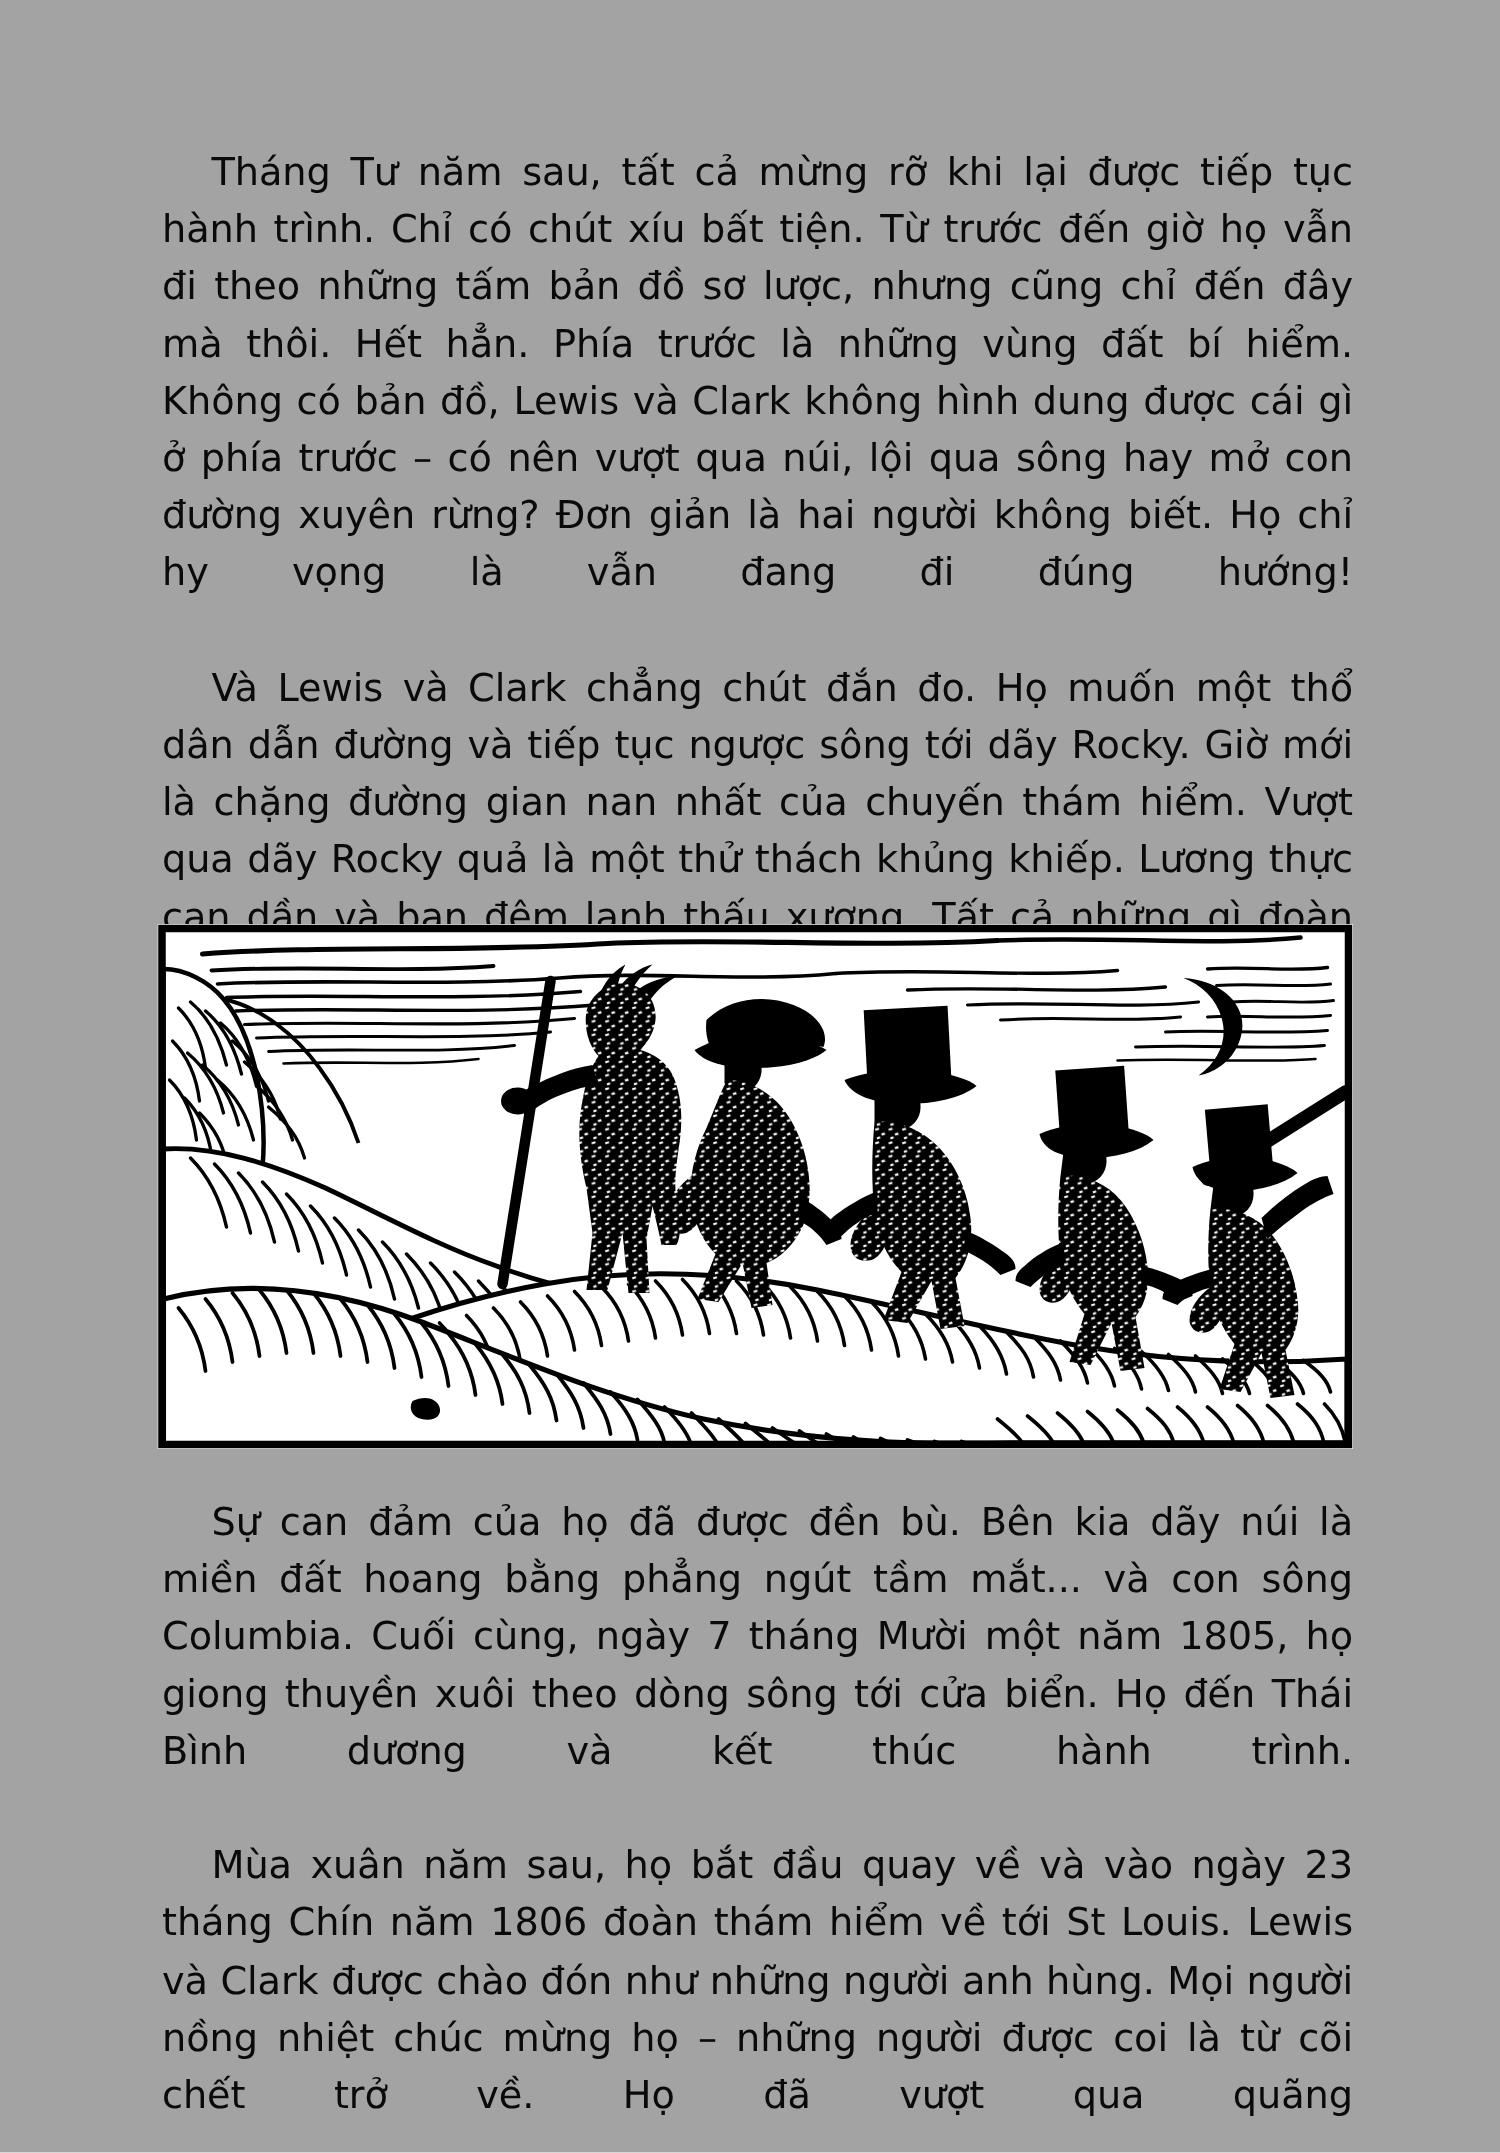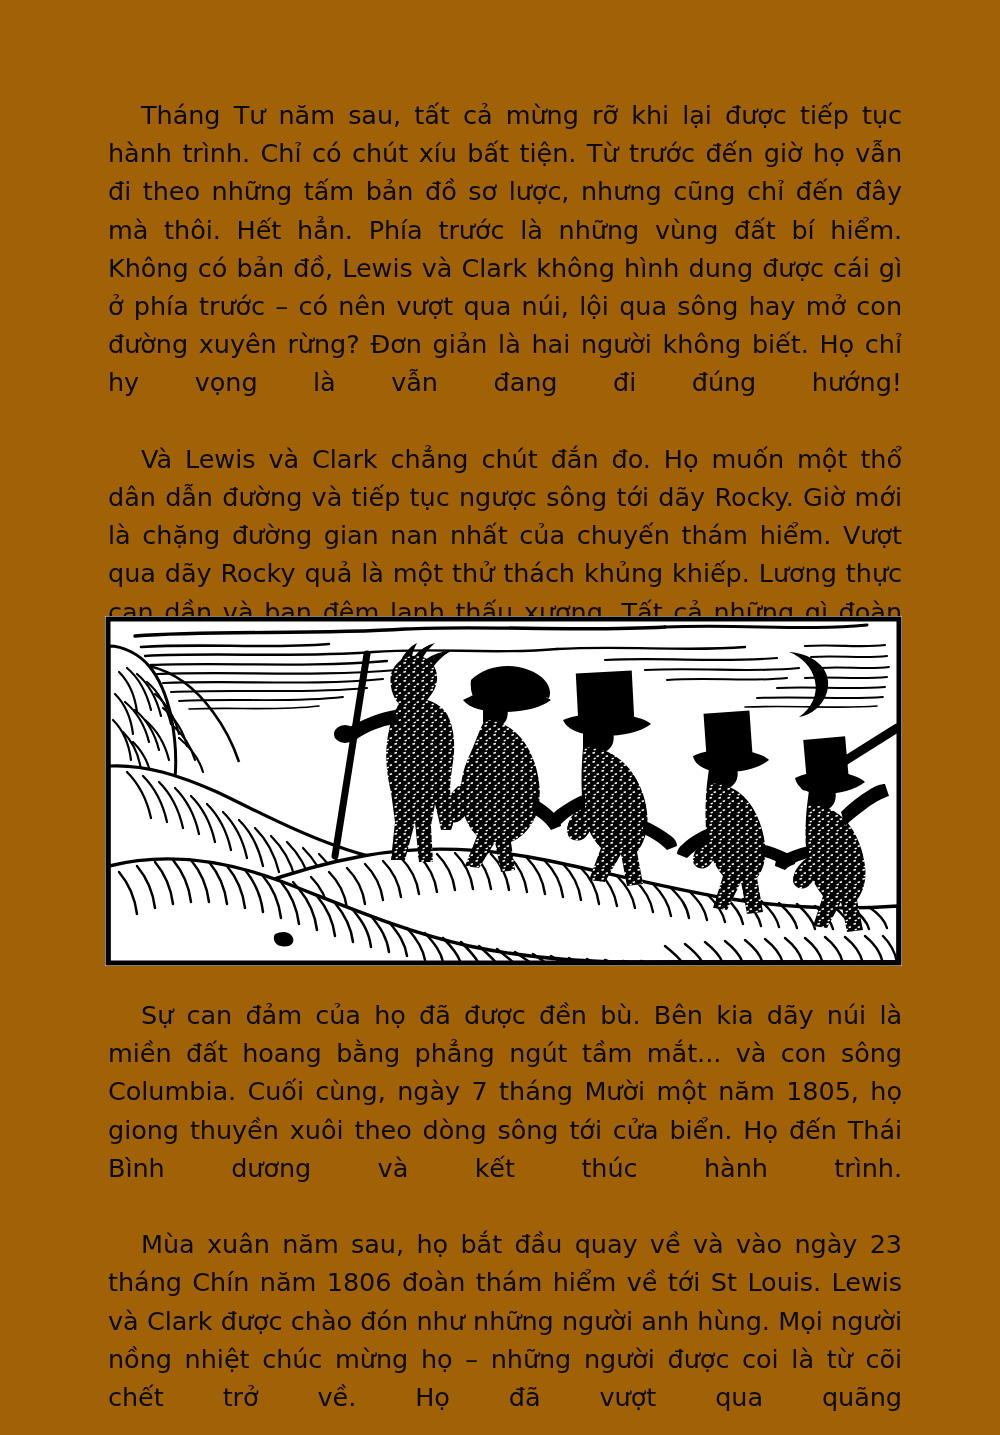--- a/index.html
+++ b/index.html
@@ -16,21 +16,21 @@
     color: #0a0a0a;
     overflow: hidden;
   }
 
   .page {
     position: absolute;
     left: 0;
     top: 0;
     width: 1000px;
     height: 1435px;
-    background: #a16207;
+    background: #a3a3a3;
   }
 
   .text-column {
     position: absolute;
     left: 108px;
     top: 96px;
     width: 794px;
   }
 
   .para {

